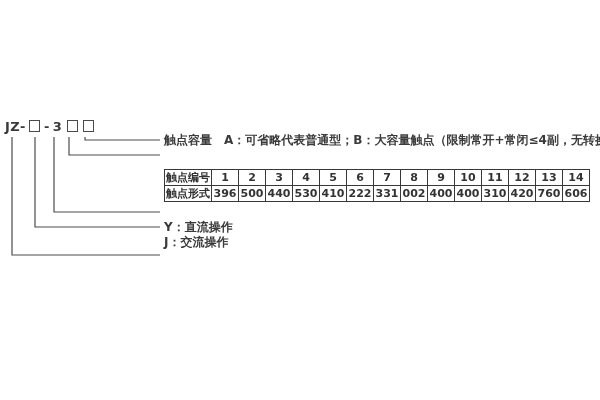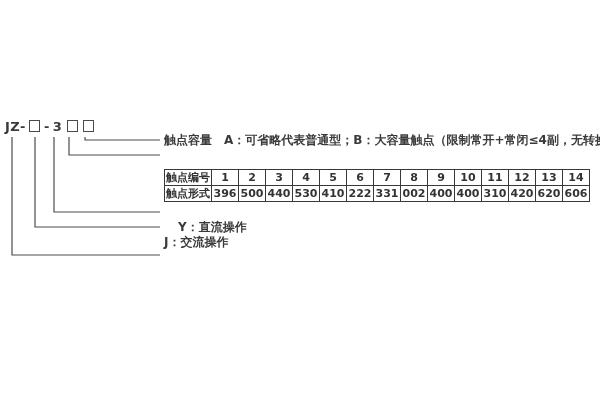--- a/index.html
+++ b/index.html
@@ -50,21 +50,21 @@
     left: 164px;
     font-size: 12px;
     line-height: 14px;
     font-weight: 600;
     color: #3a3a3a;
     white-space: nowrap;
   }
   .lbl-capacity  { top: 133px; }
   .lbl-numbering { top: 148px; }
   .lbl-enclosure { top: 205px; }
-  .lbl-dc        { top: 220px; margin-left: 14px; }
+  .lbl-dc        { top: 220px; }
   .lbl-ac        { top: 235px; text-align: right; }
   .lbl-product   { top: 248px; }
   
   .contact-table {
     position: absolute;
     left: 164px;
     top: 169px;
     border-collapse: collapse;
     table-layout: fixed;
     background: #ffffff;
@@ -135,19 +135,19 @@
           <td>440</td>
           <td>530</td>
           <td>410</td>
           <td>222</td>
           <td>331</td>
           <td>002</td>
           <td>400</td>
           <td>400</td>
           <td>310</td>
           <td>420</td>
-          <td>620</td>
+          <td>760</td>
           <td>606</td>
         </tr>
   </tbody>
     </table>
 
 </div>
 
 </body></html>

